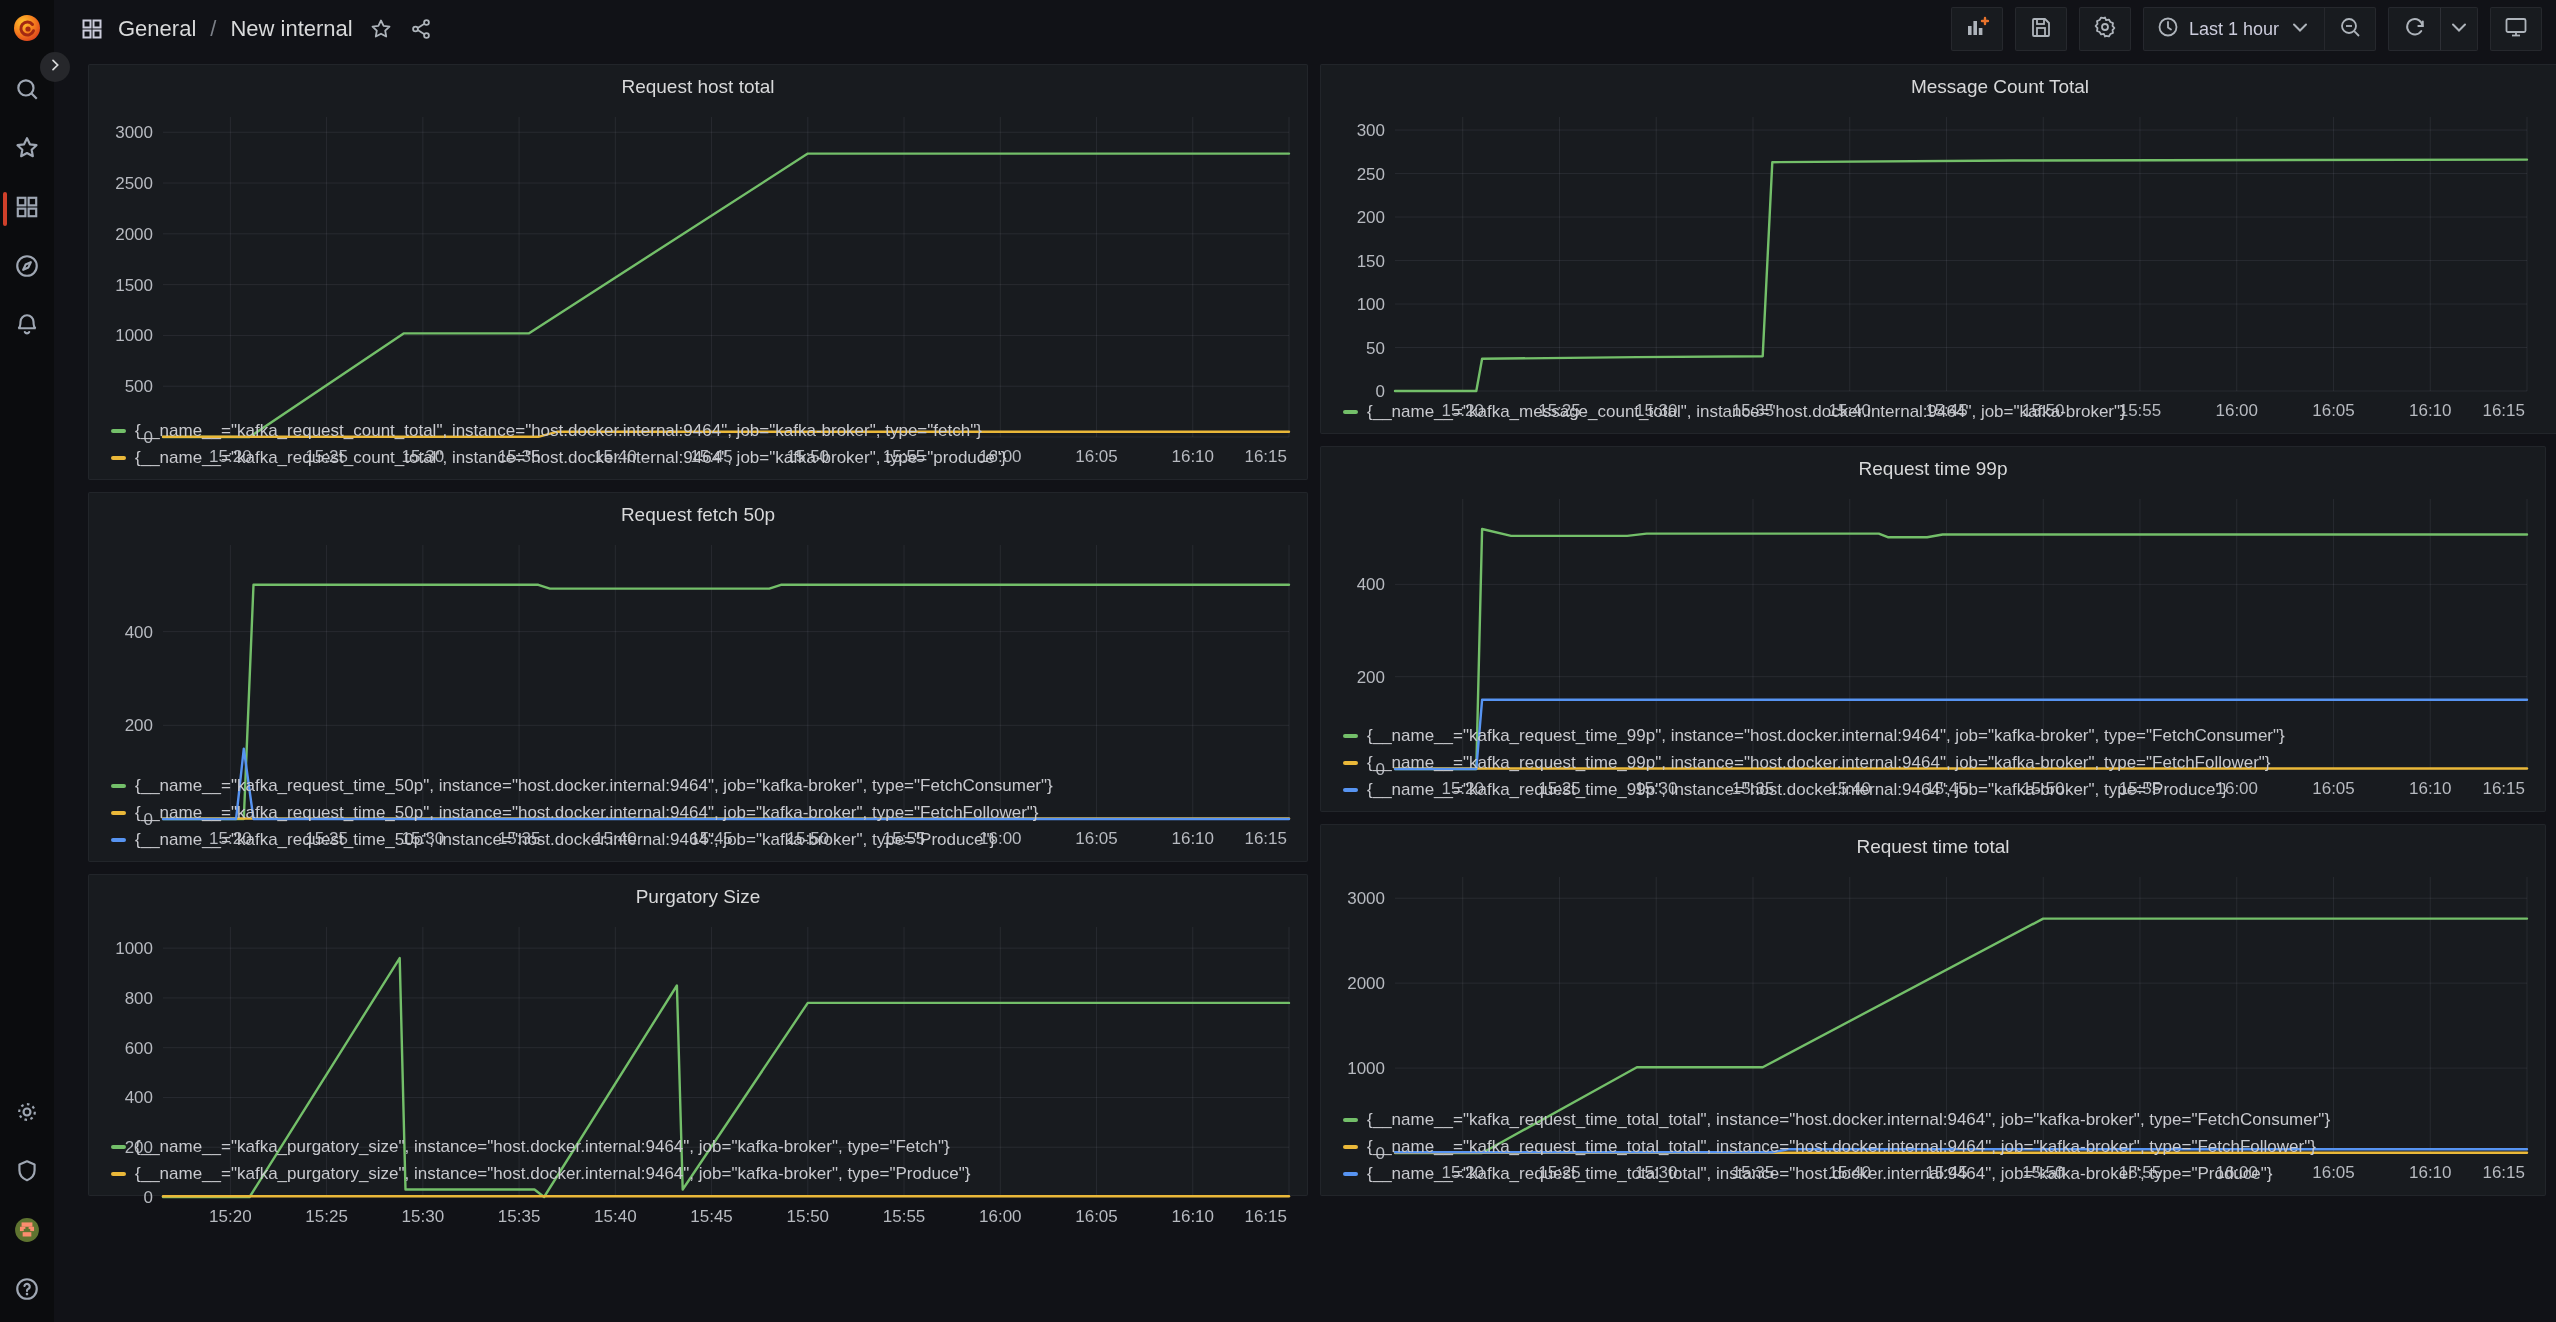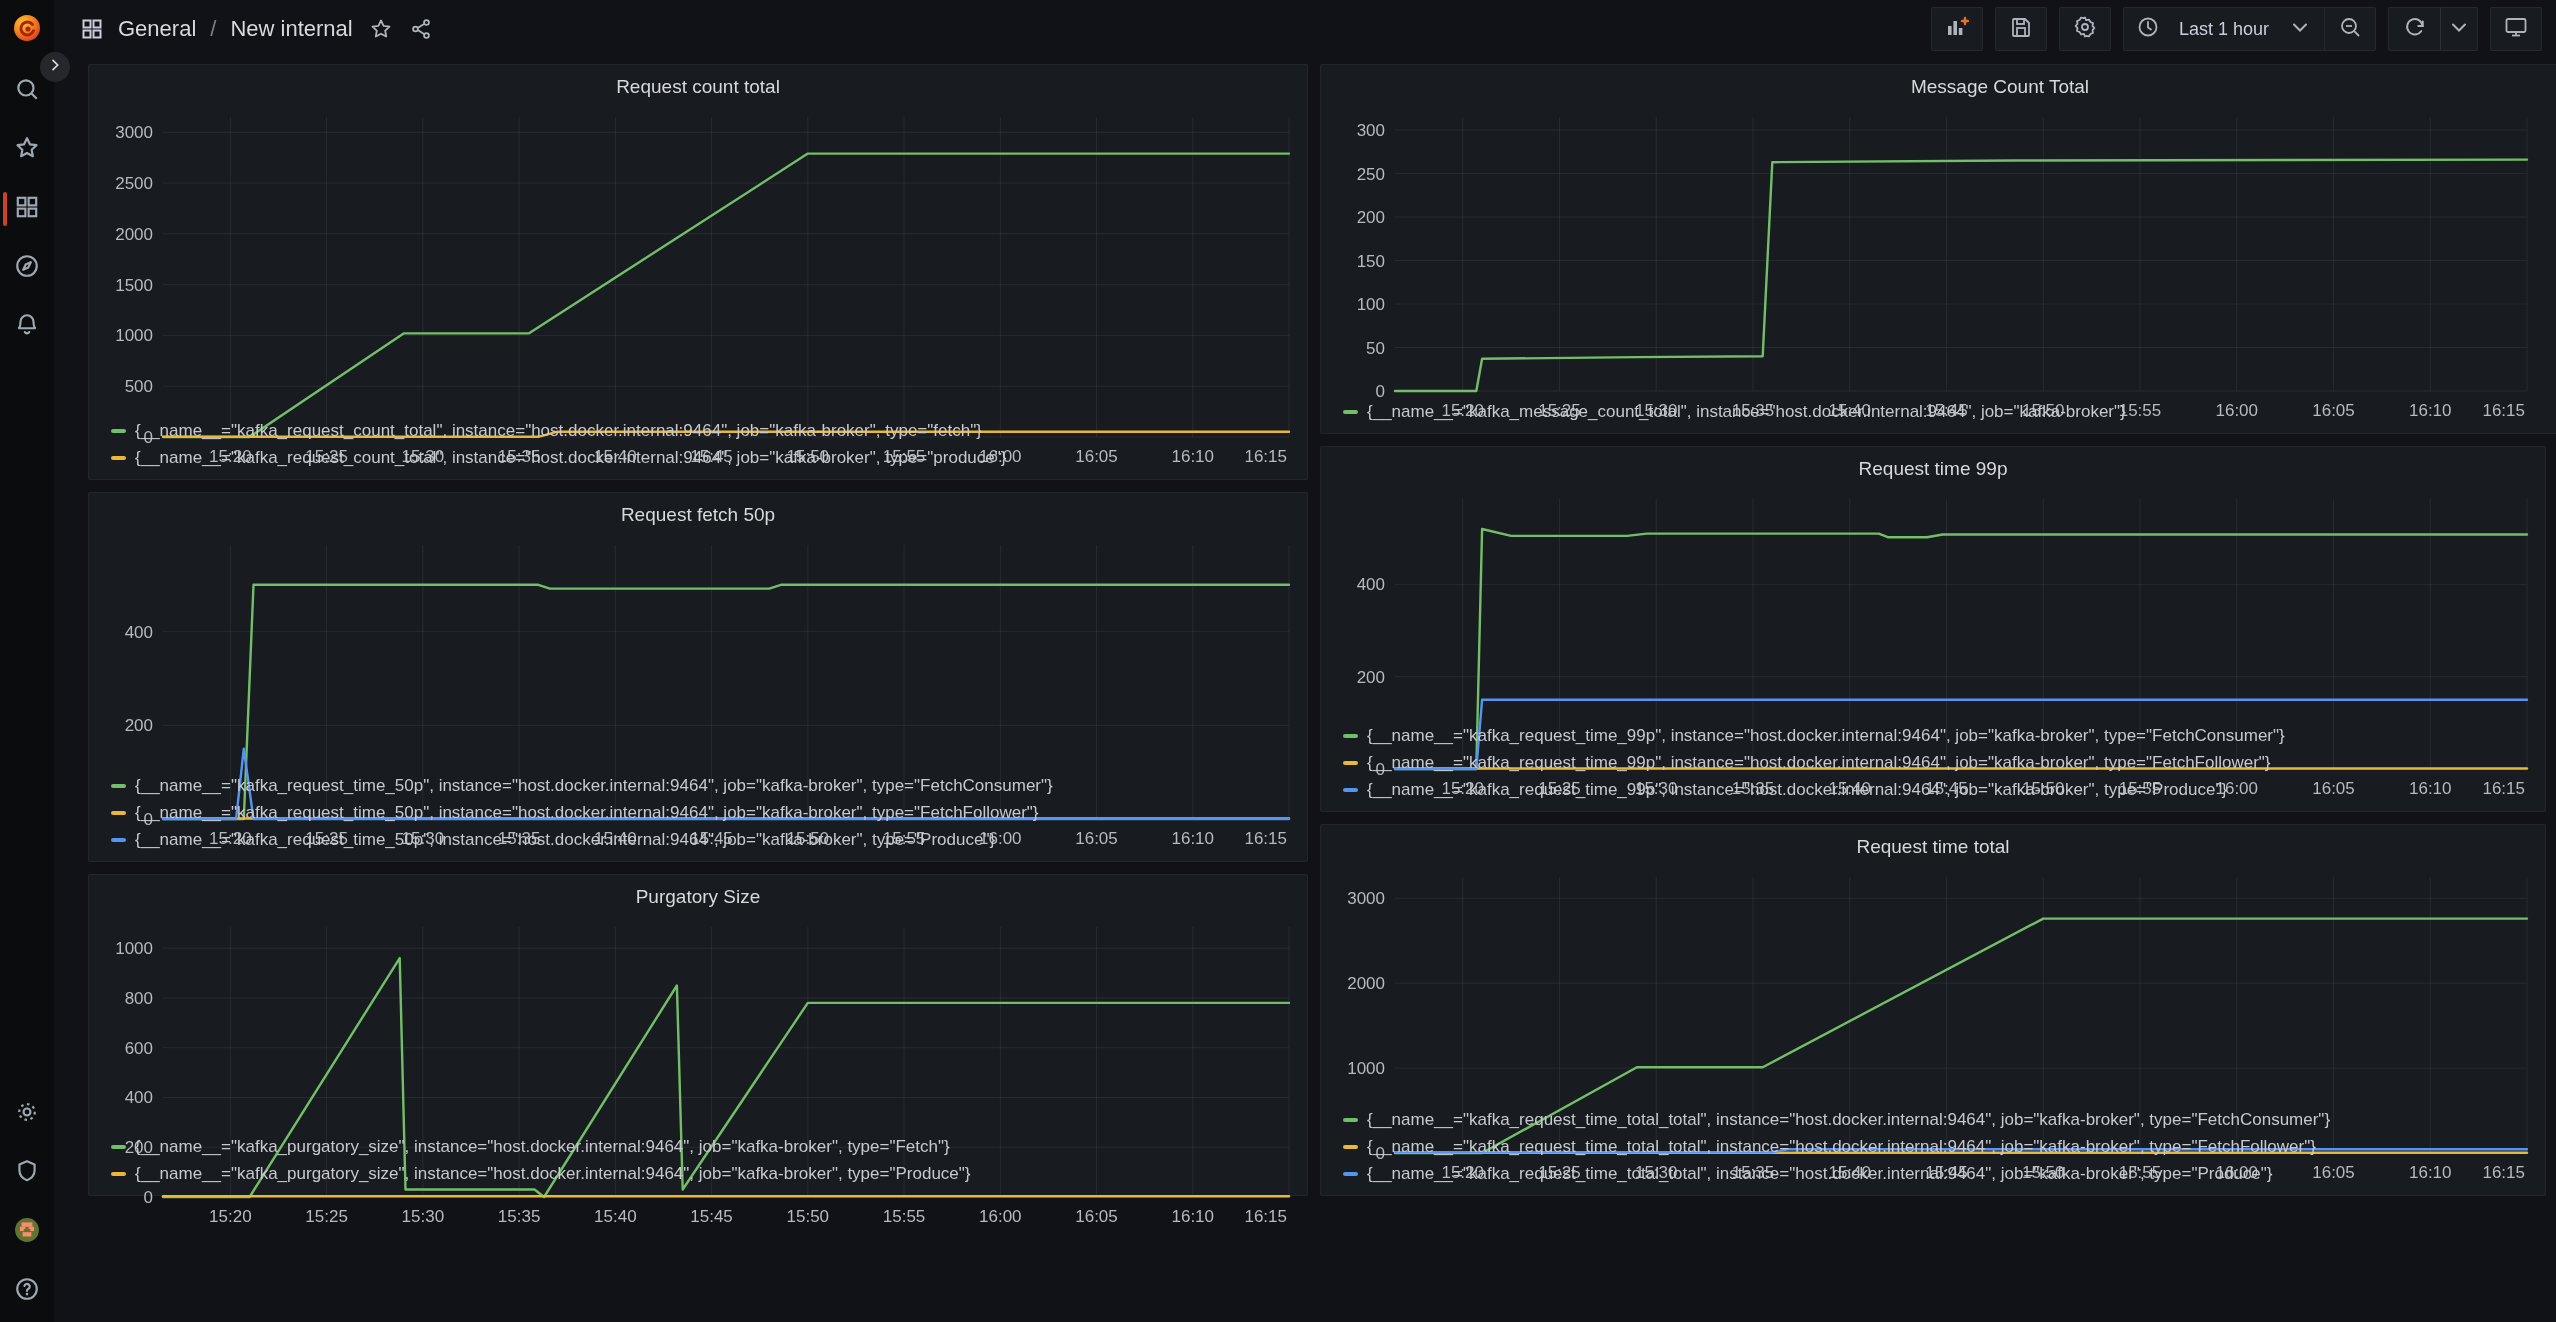--- a/index.html
+++ b/index.html
@@ -39,21 +39,21 @@
   .crumbs{display:flex;align-items:center;gap:14px;color:#d8d9da}
   .crumbs .glyph{color:#ccccdc;display:flex}
   .crumb-text{font-size:22px;color:#d8d9da;cursor:pointer}
   .crumb-sep{font-size:22px;color:#7b7f87}
   .crumb-icon{color:#aeb4bb;display:flex;cursor:pointer;margin-left:2px}
   .tb-actions{display:flex;align-items:center;gap:12px}
   .tb-group{display:flex;align-items:stretch}
   .tb-btn{
     height:44px;min-width:52px;display:flex;align-items:center;justify-content:center;
     background:#181b1f;border:1px solid rgba(204,204,220,0.08);border-radius:2px;
-    color:#aeb4bb;cursor:pointer;box-sizing:border-box;gap:19px;padding:0 12px;
+    color:#aeb4bb;cursor:pointer;box-sizing:border-box;gap:9px;padding:0 12px;
   }
   .tb-btn svg{width:24px;height:24px}
   .tb-label{font-size:18px;color:#ccccdc;white-space:nowrap}
   .split-left{border-right:none;border-radius:2px 0 0 2px}
   .split-right{min-width:36px;padding:0 6px;border-radius:0 2px 2px 0;border-left:1px solid rgba(204,204,220,0.12)}
   .joined-left{border-radius:2px 0 0 2px;border-right:none}
   .joined-right{border-radius:0 2px 2px 0}
   
   .panel{
     position:absolute;background:#181b1f;border:1px solid rgba(204,204,220,0.06);
@@ -253,21 +253,21 @@
             <rect x="2.5" y="4" width="19" height="13" rx="1.5"></rect>
             <line x1="12" y1="17" x2="12" y2="20"></line>
             <line x1="8" y1="20.5" x2="16" y2="20.5"></line>
           </svg></span>
     </div>
   </div>
 </header>
 
 <main>
   <section class="panel p1">
-    <h2 class="panel-title">Request count total</h2>
+    <h2 class="panel-title">Request host total</h2>
     <div class="chart"><svg width="1198" height="366">
           <line x1="131.36752136752136" y1="14" x2="131.36752136752136" y2="334" stroke="rgba(204,204,220,0.09)"></line>
           <text x="131.36752136752136" y="359" text-anchor="middle" class="tick-text">15:20</text>
           <line x1="227.60683760683762" y1="14" x2="227.60683760683762" y2="334" stroke="rgba(204,204,220,0.09)"></line>
           <text x="227.60683760683762" y="359" text-anchor="middle" class="tick-text">15:25</text>
           <line x1="323.84615384615387" y1="14" x2="323.84615384615387" y2="334" stroke="rgba(204,204,220,0.09)"></line>
           <text x="323.84615384615387" y="359" text-anchor="middle" class="tick-text">15:30</text>
           <line x1="420.0854700854701" y1="14" x2="420.0854700854701" y2="334" stroke="rgba(204,204,220,0.09)"></line>
           <text x="420.0854700854701" y="359" text-anchor="middle" class="tick-text">15:35</text>
           <line x1="516.3247863247864" y1="14" x2="516.3247863247864" y2="334" stroke="rgba(204,204,220,0.09)"></line>

